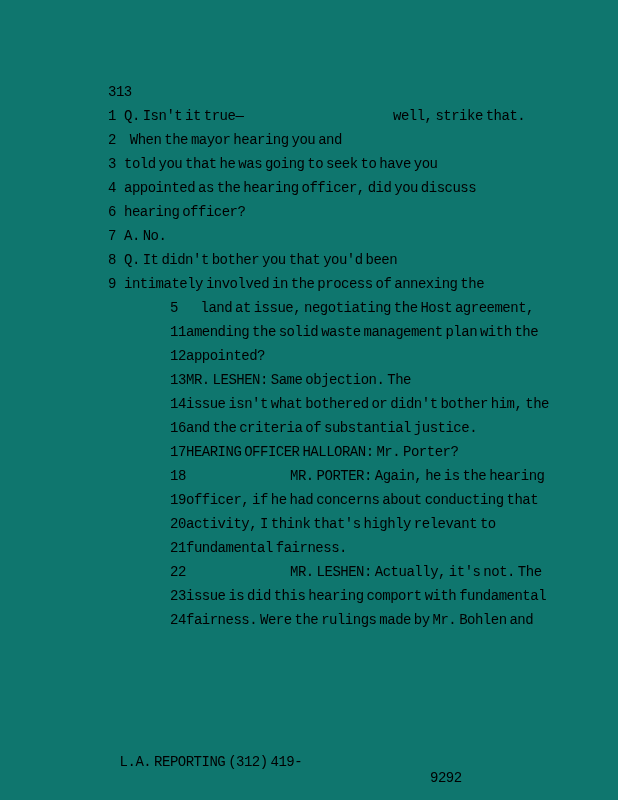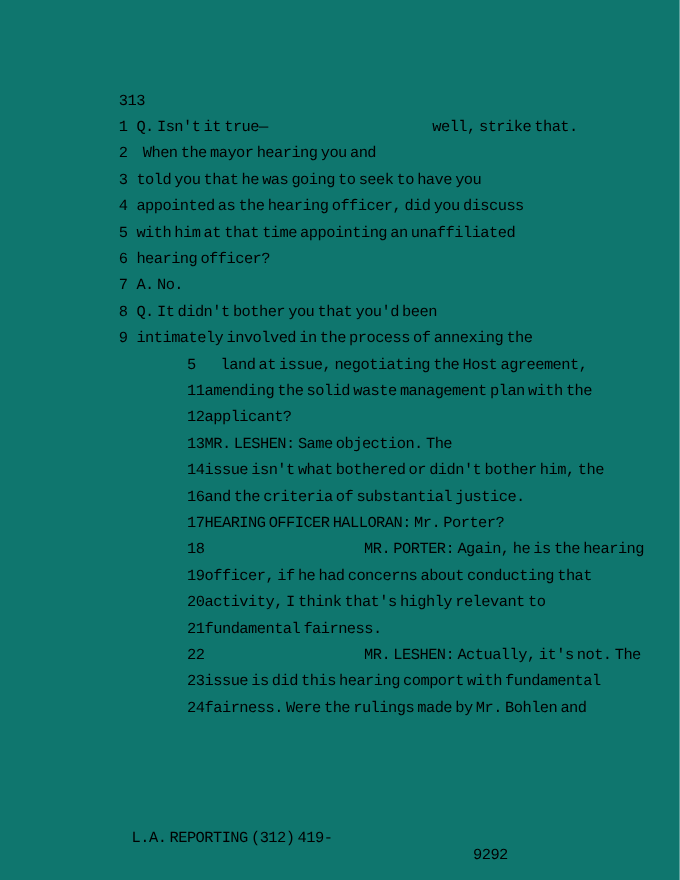--- a/index.html
+++ b/index.html
@@ -23,21 +23,21 @@
     height: 24px;
     line-height: 24px;
     white-space: pre;
     word-spacing: -5px;
     letter-spacing: -0.5px;
   }
   .g2 { margin-left: 62px; }
   .num { display: inline-block; min-width: 16px; }
   .seg { position: absolute; top: 0; }
   .seg-a { left: 285px; }   
-  .seg-b { left: 120px; margin-left: 41px; }   
+  .seg-b { left: 120px; }   
   .footer {
     position: absolute;
     top: 726px;
     left: 108px;
     height: 24px;
     line-height: 24px;
     white-space: pre;
     word-spacing: -5px;
     letter-spacing: -0.5px;
   }
@@ -48,29 +48,28 @@
 
 <div class="page">
   <div class="content">
 
     <div class="line"><span>313</span></div>
 
     <div class="line"><span class="num">1</span><span class="txt">Q. Isn't it true—</span><span class="seg seg-a">well, strike that.</span></div>
     <div class="line"><span class="num">2</span><span class="txt">  When the mayor hearing you and</span></div>
     <div class="line"><span class="num">3</span><span class="txt">told you that he was going to seek to have you</span></div>
     <div class="line"><span class="num">4</span><span class="txt">appointed as the hearing officer, did you discuss</span></div>
-    <div class="line"><span class="num">5</span><span class="txt">with him at that time appointing an unaffiliated</span></div>
     <div class="line"><span class="num">6</span><span class="txt">hearing officer?</span></div>
     <div class="line"><span class="num">7</span><span class="txt">A. No.</span></div>
     <div class="line"><span class="num">8</span><span class="txt">Q. It didn't bother you that you'd been</span></div>
     <div class="line"><span class="num">9</span><span class="txt">intimately involved in the process of annexing the</span></div>
 
     <div class="line g2"><span class="num">5</span><span class="txt">     land at issue, negotiating the Host agreement,</span></div>
     <div class="line g2"><span class="num">11</span><span class="txt">amending the solid waste management plan with the</span></div>
-    <div class="line g2"><span class="num">12</span><span class="txt">applicant?</span></div>
+    <div class="line g2"><span class="num">12</span><span class="txt">appointed?</span></div>
     <div class="line g2"><span class="num">13</span><span class="txt">MR. LESHEN: Same objection. The</span></div>
     <div class="line g2"><span class="num">14</span><span class="txt">issue isn't what bothered or didn't bother him, the</span></div>
     <div class="line g2"><span class="num">16</span><span class="txt">and the criteria of substantial justice.</span></div>
     <div class="line g2"><span class="num">17</span><span class="txt">HEARING OFFICER HALLORAN: Mr. Porter?</span></div>
     <div class="line g2"><span class="num">18</span><span class="txt"></span><span class="seg seg-b">MR. PORTER: Again, he is the hearing</span></div>
     <div class="line g2"><span class="num">19</span><span class="txt">officer, if he had concerns about conducting that</span></div>
     <div class="line g2"><span class="num">20</span><span class="txt">activity, I think that's highly relevant to</span></div>
     <div class="line g2"><span class="num">21</span><span class="txt">fundamental fairness.</span></div>
     <div class="line g2"><span class="num">22</span><span class="txt"></span><span class="seg seg-b">MR. LESHEN: Actually, it's not. The</span></div>
     <div class="line g2"><span class="num">23</span><span class="txt">issue is did this hearing comport with fundamental</span></div>

